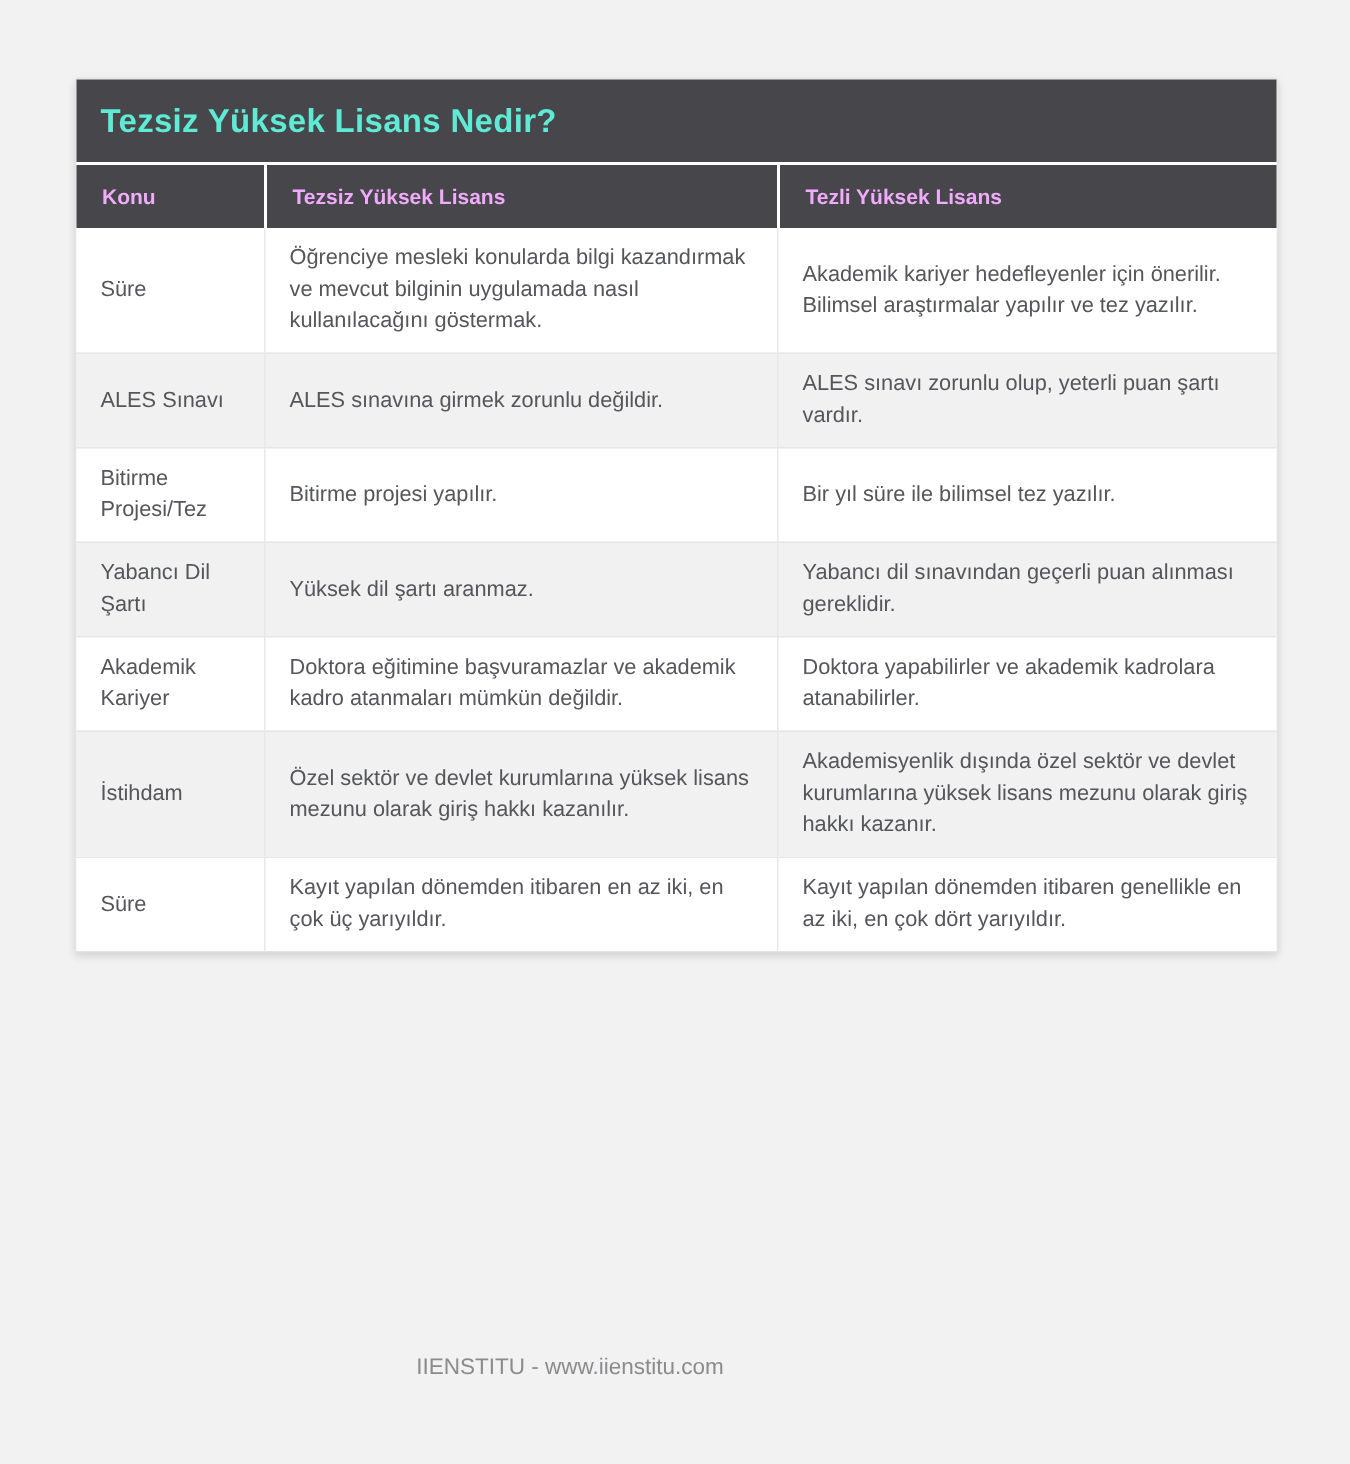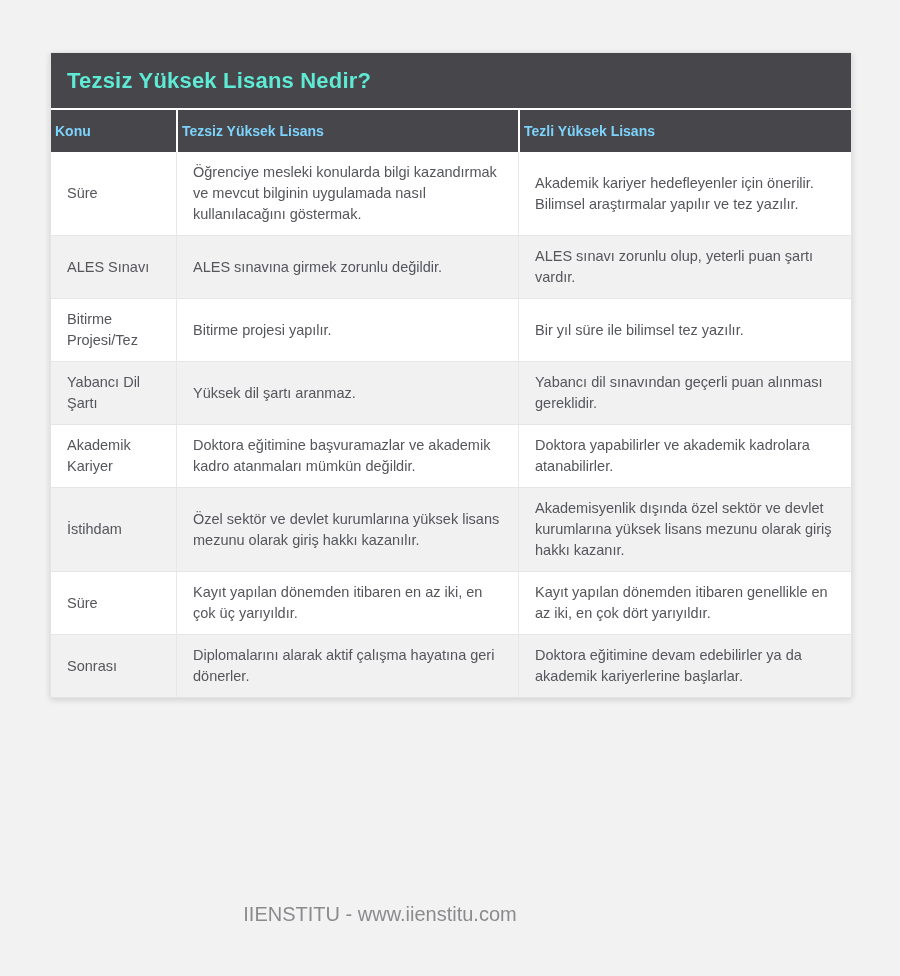--- a/index.html
+++ b/index.html
@@ -40,25 +40,25 @@
     border-spacing: 0;
     table-layout: fixed;
     margin-top: 2px; 
   }
   col.c-konu   { width: 125px; }
   col.c-tezsiz { width: 342px; }
   col.c-tezli  { width: 333px; }
 
   thead th {
     background: #47464a;
-    color: #7dd3fc;
+    color: #f0abfc;
     font-size: 14px;
     font-weight: bold;
     text-align: left;
-    padding: 13px 4px;
+    padding: 13px 17px;
     vertical-align: middle;
   }
   thead th + th {
     border-left: 2px solid #ffffff;
   }
 
   tbody th, tbody td {
     font-size: 14.5px;
     font-weight: normal;
     color: #55565b;
@@ -79,21 +79,21 @@
     background: #f1f1f2;
   }
 
   .footer {
     position: absolute;
     left: 0;
     top: 903px;
     width: 760px;
     text-align: center;
     color: #8b8b8e;
-    font-size: 20px;
+    font-size: 15px;
   }
 </style>
 </head>
 <body>
 
 <div class="card">
   <div class="card-title">Tezsiz Yüksek Lisans Nedir?</div>
 
   <table class="compare">
     <colgroup>
@@ -137,22 +137,17 @@
         <tr>
           <th>İstihdam</th>
           <td>Özel sektör ve devlet kurumlarına yüksek lisans mezunu olarak giriş hakkı kazanılır.</td>
           <td>Akademisyenlik dışında özel sektör ve devlet kurumlarına yüksek lisans mezunu olarak giriş hakkı kazanır.</td>
         </tr>
         <tr>
           <th>Süre</th>
           <td>Kayıt yapılan dönemden itibaren en az iki, en çok üç yarıyıldır.</td>
           <td>Kayıt yapılan dönemden itibaren genellikle en az iki, en çok dört yarıyıldır.</td>
         </tr>
-        <tr>
-          <th>Sonrası</th>
-          <td>Diplomalarını alarak aktif çalışma hayatına geri dönerler.</td>
-          <td>Doktora eğitimine devam edebilirler ya da akademik kariyerlerine başlarlar.</td>
-        </tr>
       </tbody>
   </table>
 </div>
 
 <div class="footer">IIENSTITU - www.iienstitu.com</div>
 
 </body></html>

